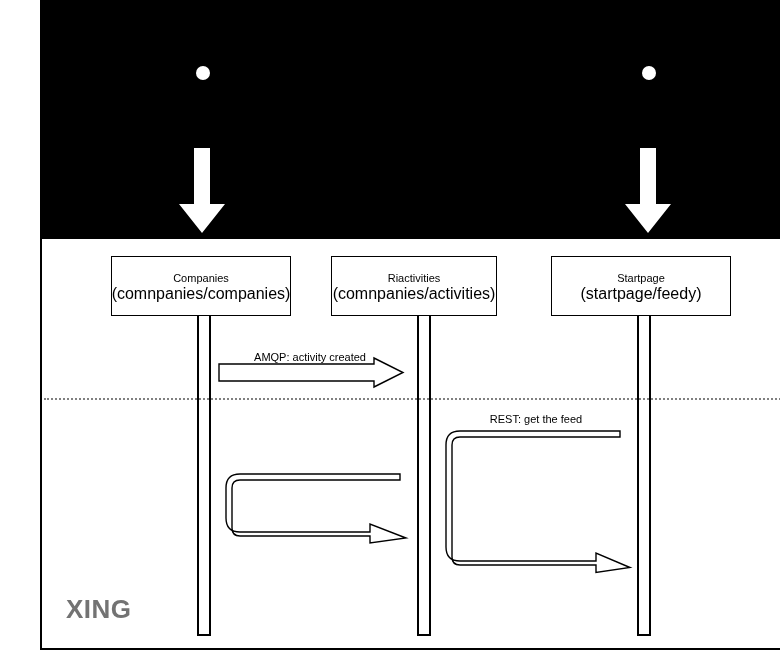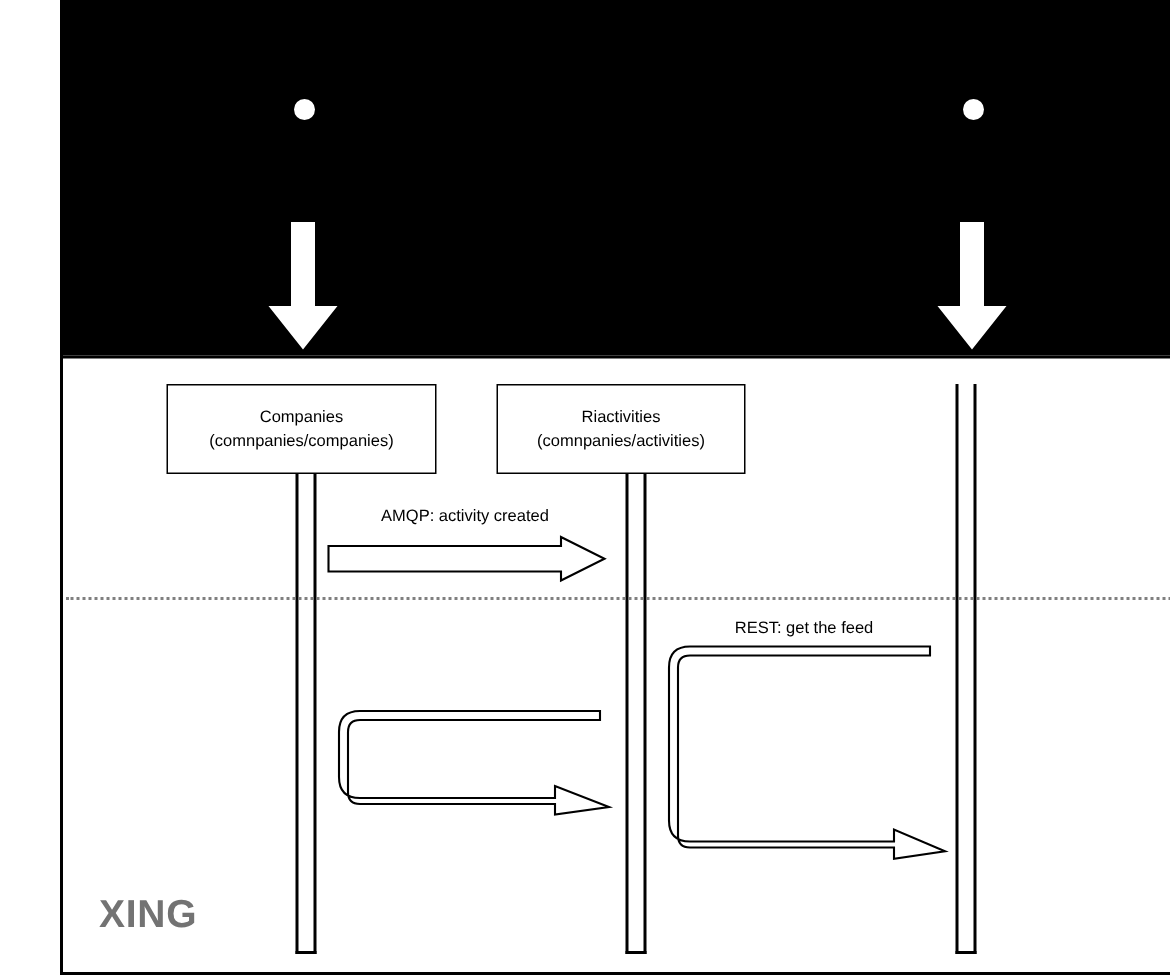--- a/index.html
+++ b/index.html
@@ -60,21 +60,21 @@
     display: flex;
     flex-direction: column;
     align-items: center;
     justify-content: center;
     font-size: 11px;
     line-height: 16px;
     color: #000000;
     text-align: center;
   }
   .participant-title { font-size: 11px; }
-  .participant-sub   { font-size: 11px; }
+  .participant-sub   { font-size: 16px; }
   
   .lifeline {
     position: absolute;
     box-sizing: border-box;
     background: #ffffff;
     border-left: 2px solid #000000;
     border-right: 2px solid #000000;
     border-bottom: 2px solid #000000;
     border-top: none;
   }
@@ -134,22 +134,26 @@
   <div class="participant-box" style="left:69px; top:254px; width:180px; height:60px;">
     <div class="participant-title">Companies</div>
     <div class="participant-sub">(comnpanies/companies)</div>
   </div>
 
   <div class="participant-box" style="left:289px; top:254px; width:166px; height:60px;">
     <div class="participant-title">Riactivities</div>
     <div class="participant-sub">(comnpanies/activities)</div>
   </div>
 
-
-  <div class="msg-label" style="left:178px; top:336px; width:180px;text-align:center;">AMQP: activity created</div>
+  <div class="participant-box" style="left:509px; top:254px; width:180px; height:60px;">
+    <div class="participant-title">Startpage</div>
+    <div class="participant-sub">(startpage/feedy)</div>
+  </div>
+
+  <div class="msg-label" style="left:178px; top:349px; width:180px;text-align:center;">AMQP: activity created</div>
   <div class="msg" style="left:176px; top:355px;">
     <svg width="190" height="32" viewBox="0 0 190 32">
       <polygon points="1,7 156,7 156,1 185,15.5 156,30 156,24 1,24" fill="#ffffff" stroke="#000000" stroke-width="1.4"></polygon>
     </svg>
   </div>
 
   <div class="dotted-sep" style="top:396px;"></div>
 
   <div class="msg-label" style="left:404px; top:411px; width:180px;">REST: get the feed</div>
   <div class="msg" style="left:402px; top:427px;">

